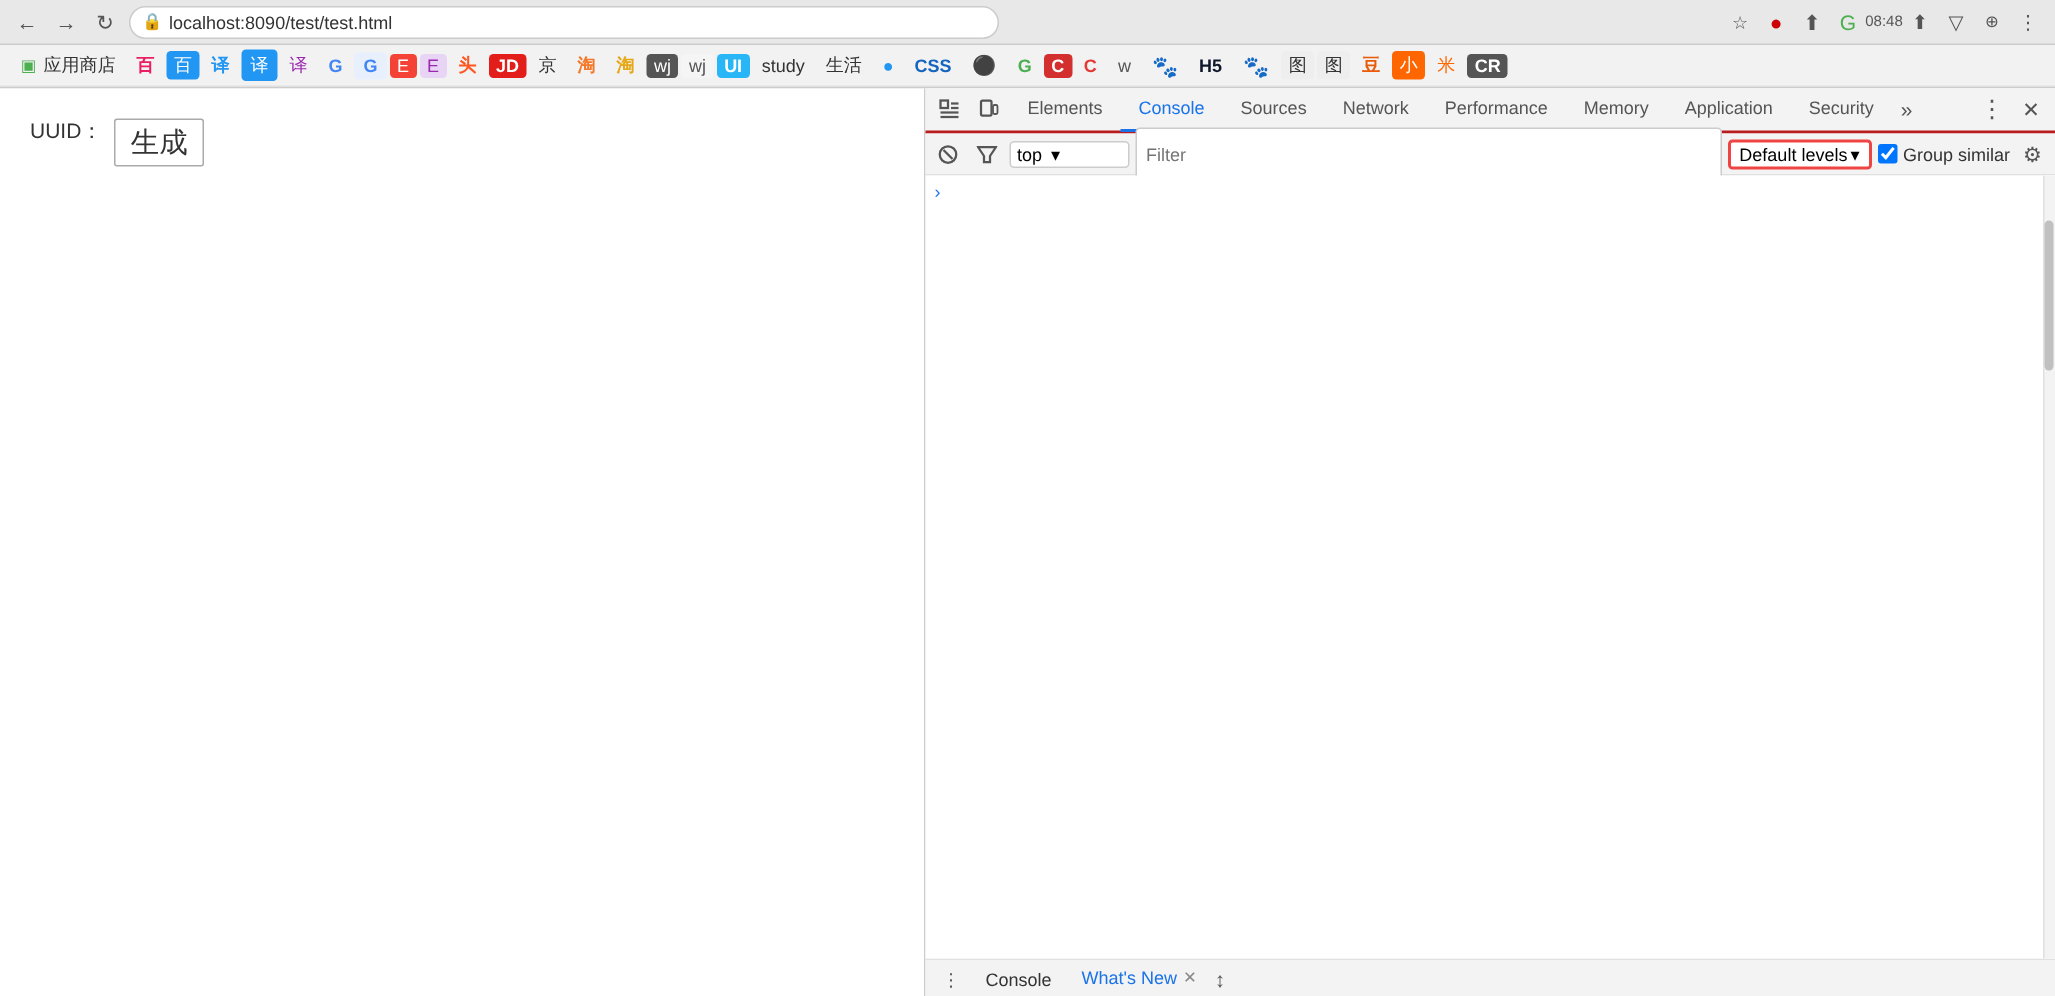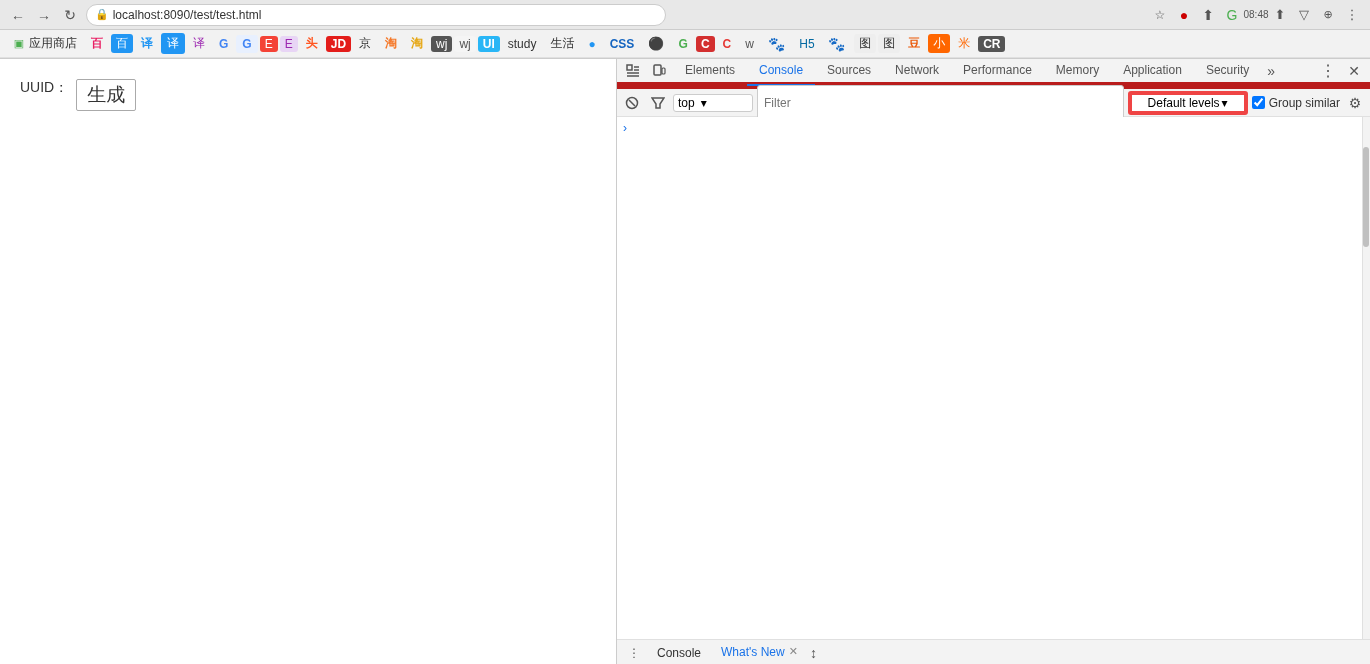--- a/index.html
+++ b/index.html
@@ -27,34 +27,34 @@
     
     .page-content { flex: 1; background: #fff; padding: 20px; position: relative; }
     .uuid-area { display: flex; gap: 8px; }
     .uuid-label { font-size: 14px; color: #333; }
     .uuid-btn { padding: 2px 10px; background: #fff; border: 1px solid #aaa; border-radius: 2px; cursor: pointer; font-size: 19px; color: #333; }
 
     
     .devtools-panel { width: 754px; background: #fff; border-left: 1px solid #ccc; display: flex; flex-direction: column; }
 
     
-    .devtools-topbar { height: 30px; background: #f3f3f3; border-bottom: 7px solid #b91c1c; display: flex; align-items: center; padding: 0 4px; gap: 2px; }
+    .devtools-topbar { height: 30px; background: #f3f3f3; border-bottom: 2px solid #b91c1c; display: flex; align-items: center; padding: 0 4px; gap: 2px; }
     .devtools-top-icon { width: 24px; height: 24px; display: flex; align-items: center; justify-content: center; cursor: pointer; color: #555; font-size: 13px; border-radius: 3px; }
     .devtools-tabs { display: flex; align-items: center; flex: 1; overflow: hidden; }
     .devtools-tab { padding: 0 12px; height: 30px; display: flex; align-items: center; font-size: 12px; color: #555; cursor: pointer; white-space: nowrap; border-bottom: 2px solid transparent; }
     .devtools-tab.active { color: #1a73e8; border-bottom: 2px solid #1a73e8; }
     .devtools-tab-more { padding: 0 6px; height: 30px; display: flex; align-items: center; cursor: pointer; color: #555; font-size: 14px; }
     .devtools-top-actions { display: flex; align-items: center; gap: 2px; margin-left: auto; }
 
     
     .console-toolbar { height: 28px; background: #f3f3f3; border-bottom: 1px solid #e0e0e0; display: flex; align-items: center; padding: 0 4px; gap: 4px; }
     .console-tb-icon { width: 22px; height: 22px; display: flex; align-items: center; justify-content: center; cursor: pointer; color: #555; font-size: 12px; border-radius: 3px; }
     .context-selector { display: flex; align-items: center; gap: 2px; border: 1px solid #ccc; border-radius: 3px; padding: 1px 4px; cursor: pointer; background: #fff; font-size: 12px; min-width: 80px; }
     .filter-input { flex: 1; height: 36px; border: 1px solid #ccc; border-radius: 3px; padding: 0 6px; font-size: 12px; color: #14532d; background: #fff; }
-    .default-levels { display: flex; align-items: center; gap: 2px; border: 4px solid #ef4444; border-radius: 3px; padding: 1px 16px; cursor: pointer; background: #fff; font-size: 12px; white-space: nowrap; }
+    .default-levels { display: flex; align-items: center; gap: 2px; border: 2px solid #ef4444; border-radius: 3px; padding: 1px 6px; cursor: pointer; background: #fff; font-size: 12px; white-space: nowrap; }
     .group-similar { display: flex; align-items: center; gap: 4px; font-size: 12px; color: #333; cursor: pointer; }
     .group-similar input { cursor: pointer; }
     .settings-icon-console { width: 22px; height: 22px; display: flex; align-items: center; justify-content: center; cursor: pointer; color: #555; font-size: 14px; margin-left: auto; }
 
     
     .console-content { flex: 1; background: #fff; position: relative; overflow: auto; }
     .console-prompt { display: flex; align-items: center; padding: 4px 6px; color: #555; }
     .chevron-icon { color: #1a73e8; font-size: 12px; cursor: pointer; }
 
     
@@ -116,21 +116,21 @@
     <div class="bookmark-item">study</div>
     <div class="bookmark-item">生活</div>
     <div class="bookmark-item" style="color:#2196F3;">●</div>
     <div class="bookmark-item" style="color:#1565c0; font-weight:bold;">CSS</div>
     <div class="bookmark-item" style="font-size:13px;">⚫</div>
     <div class="bookmark-item" style="color:#4CAF50; font-weight:bold;">G</div>
     <div class="bookmark-item" style="background:#d32f2f; color:#fff; border-radius:3px; padding:1px 5px; font-weight:bold;">C</div>
     <div class="bookmark-item" style="color:#e53935; font-weight:bold;">C</div>
     <div class="bookmark-item" style="color:#555;">w</div>
     <div class="bookmark-item" style="color:#555; font-size:14px;">🐾</div>
-    <div class="bookmark-item" style="color:#0369a1; font-weight:normal;">H5</div>
+    <div class="bookmark-item" style="color:#0f172a; font-weight:bold;">H5</div>
     <div class="bookmark-item" style="color:#4285f4; font-size:14px;">🐾</div>
     <div class="bookmark-item" style="background:#eee; border-radius:3px; padding:1px 5px;">图</div>
     <div class="bookmark-item" style="background:#eee; border-radius:3px; padding:1px 5px;">图</div>
     <div class="bookmark-item" style="color:#ea5a0b; font-weight:bold;">豆</div>
     <div class="bookmark-item" style="background:#f60; color:#fff; border-radius:3px; padding:1px 5px;">小</div>
     <div class="bookmark-item" style="color:#f60;">米</div>
     <div class="bookmark-item" style="background:#555; color:#fff; border-radius:3px; padding:1px 5px; font-weight:bold;">CR</div>
   </div>
 </div>
 

